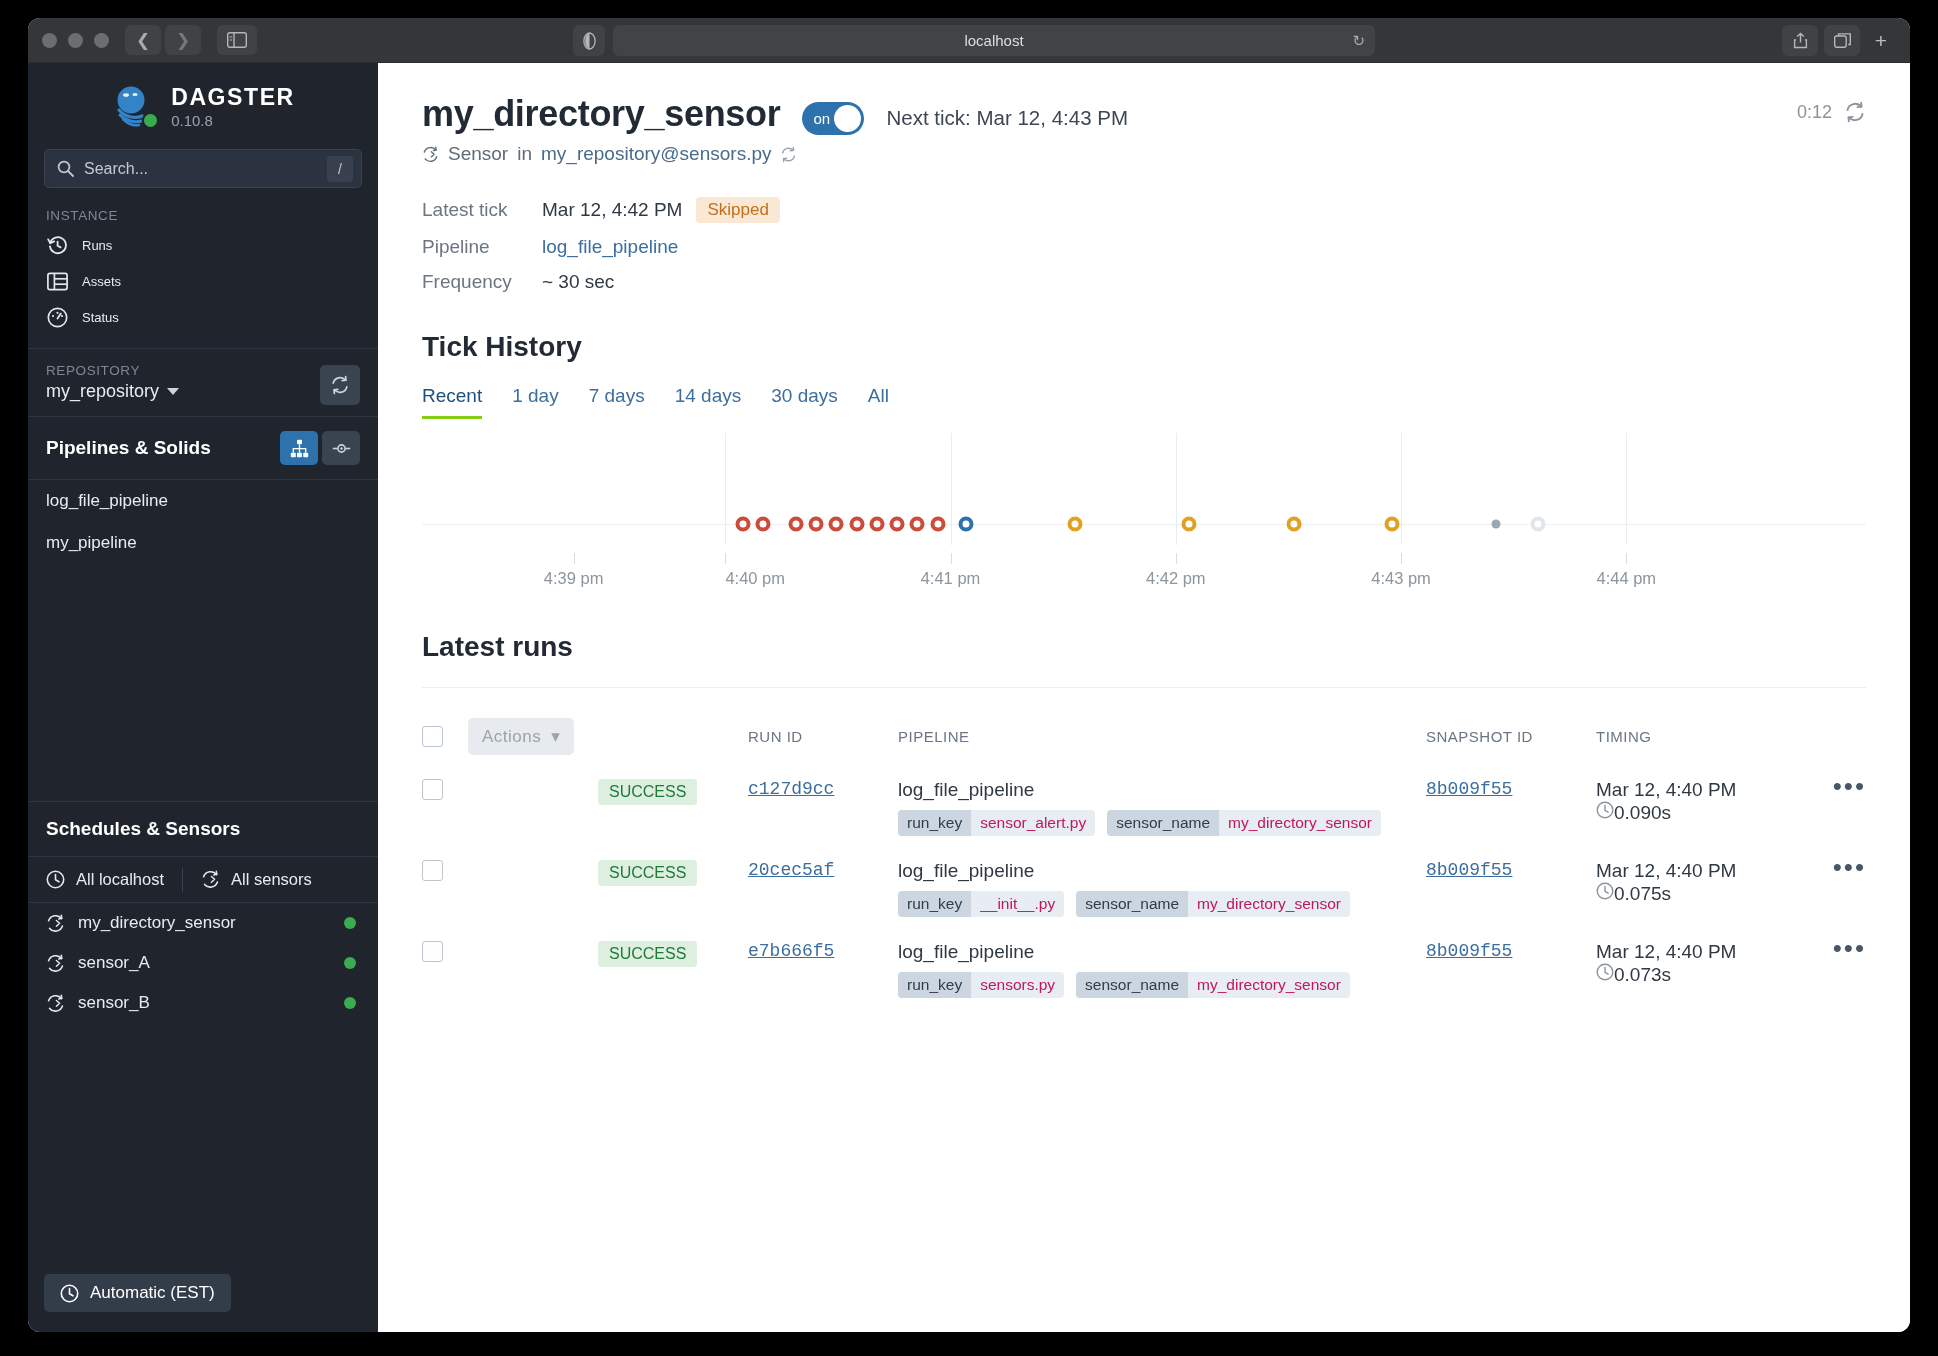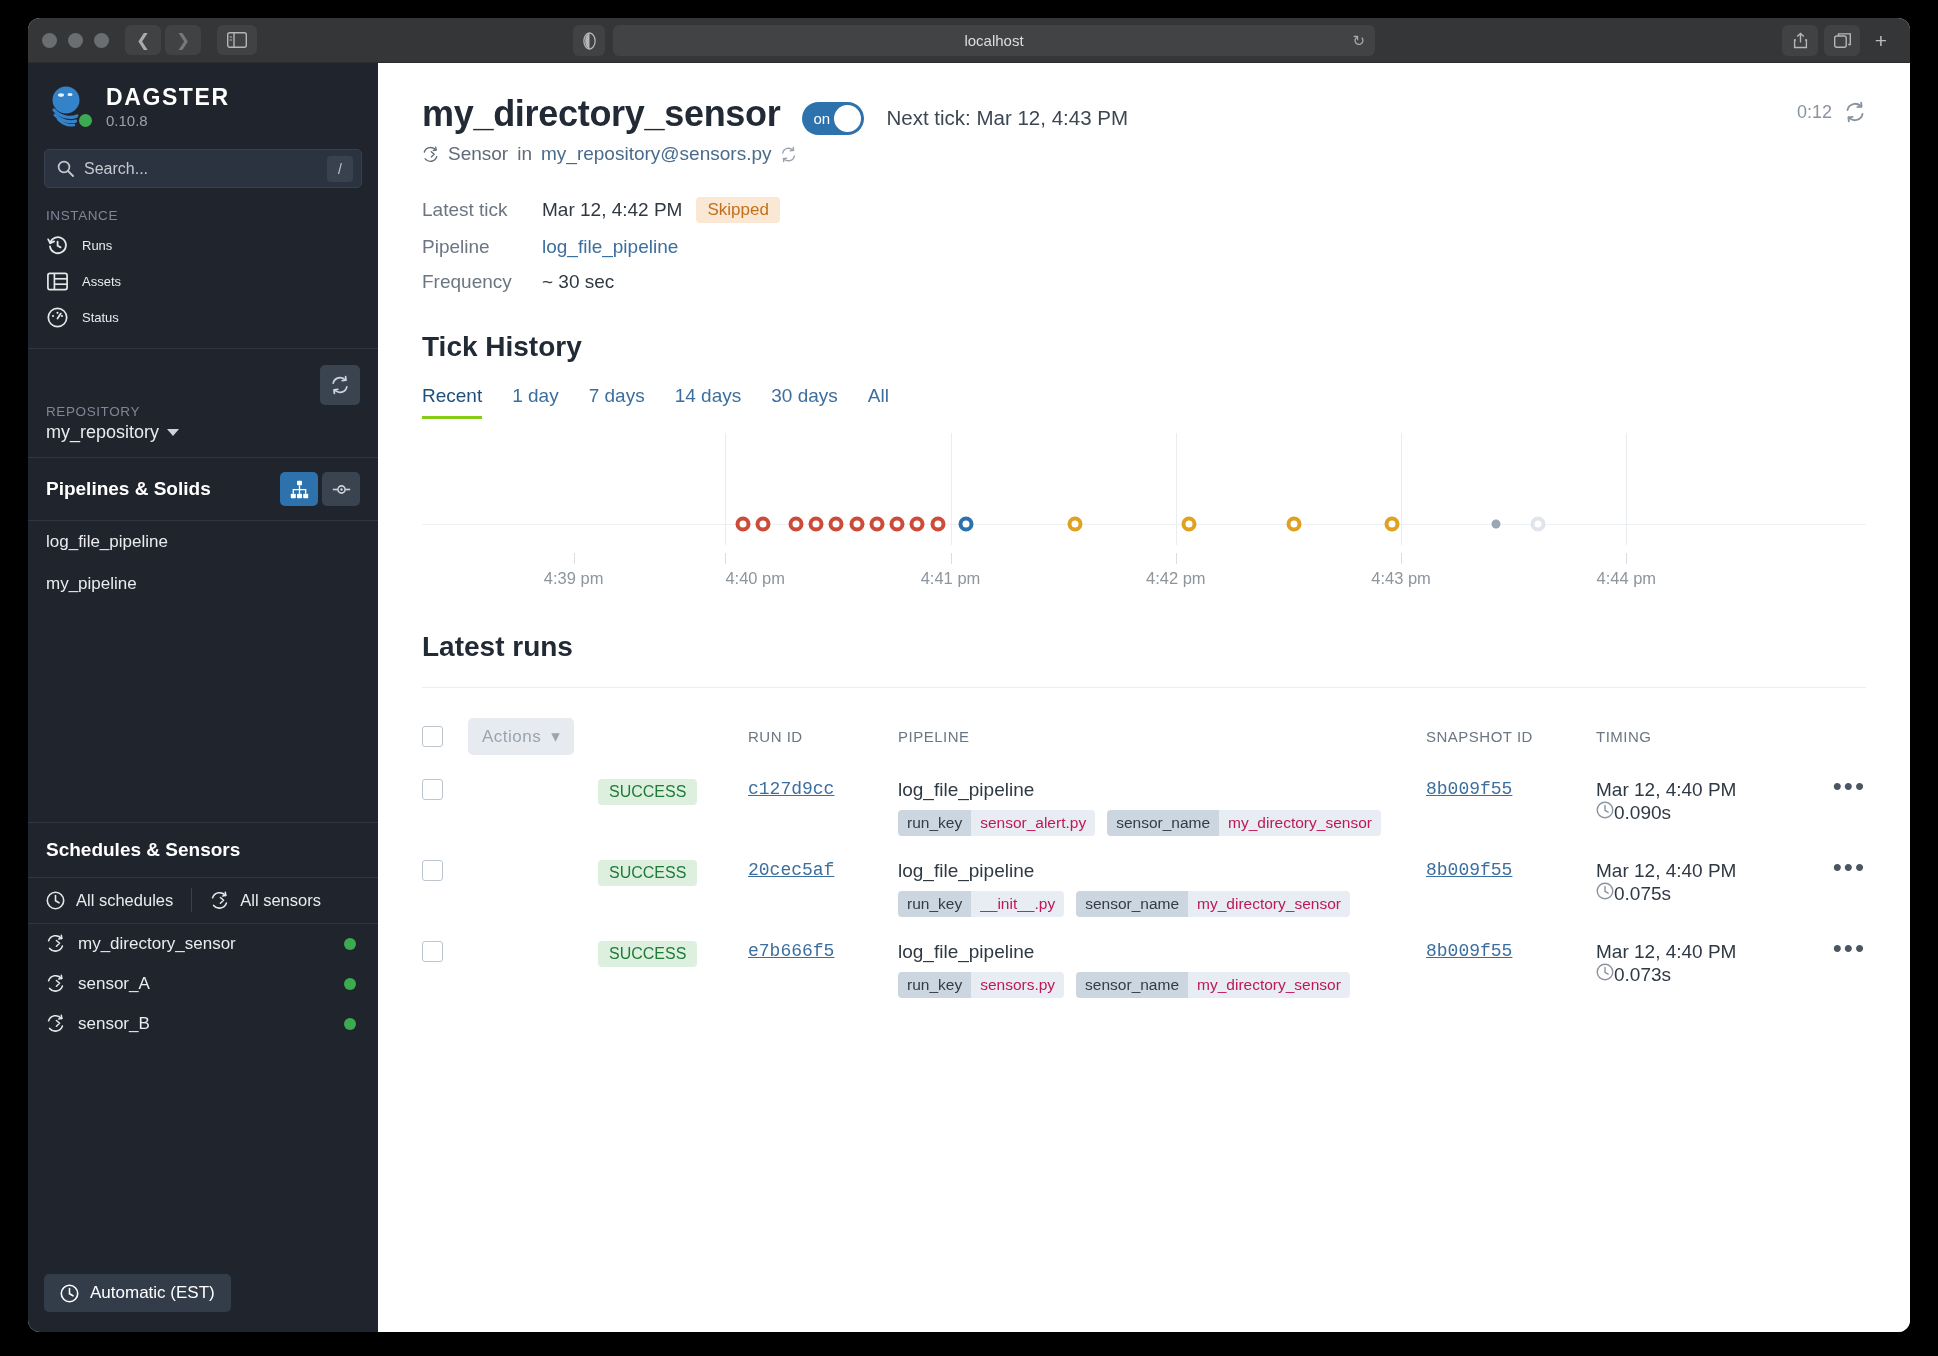--- a/index.html
+++ b/index.html
@@ -74,21 +74,21 @@
   .app { display: flex; height: calc(100% - 45px); }
 
   
   .sidebar {
     width: 350px; flex: 0 0 350px;
     background: #20242d;
     color: #e6e8ea;
     display: flex; flex-direction: column;
     position: relative;
   }
-  .brand { display: flex; align-items: center; gap: 14px; padding: 20px 18px 10px 18px; }
+  .brand { display: flex; align-items: center; gap: 14px; padding: 20px 18px 10px 18px; justify-content: center; }
   .logo { position: relative; width: 46px; height: 46px; }
   .logo svg { display:block; }
   .logo .live {
     position:absolute; right: -2px; bottom: 0px;
     width: 17px; height: 17px; border-radius: 50%;
     background: #3bab50; border: 2px solid #20242d;
   }
   .brand-text .name {
     font-size: 23px; font-weight: bold; letter-spacing: 1.6px; color: #fff;
   }
@@ -112,21 +112,21 @@
   }
   .navitem {
     display: flex; align-items: center; gap: 14px;
     padding: 8px 18px; font-size: 13px; color: #e9ebee;
   }
   .navitem .ico { width: 22px; display:flex; align-items:center; justify-content:center; }
 
   .divider { height: 1px; background: #2f3642; margin-top: 12px; }
 
   .repo-block { padding: 14px 18px 14px 18px; position: relative; }
-  .repo-block .sec-label { padding: 0 0 3px 0; margin-top: 41px; }
+  .repo-block .sec-label { padding: 0 0 3px 0; }
   .repo-name { font-size: 18px; color: #e9ebee; display:flex; align-items:center; gap:8px; }
   .caret { border-left: 6px solid transparent; border-right: 6px solid transparent; border-top: 7px solid #cfd4da; }
   .refresh-btn {
     position: absolute; right: 18px; top: 16px;
     width: 40px; height: 40px; border-radius: 5px; background: #3a4350;
     display: flex; align-items: center; justify-content: center;
   }
 
   .section-head {
     display: flex; align-items: center; justify-content: space-between;
@@ -434,21 +434,21 @@
       <div class="spacer"></div>
 
       <div class="sensors-head">Schedules &amp; Sensors</div>
 
       <div class="allrow">
         <div class="cell">
           <svg width="19" height="19" viewBox="0 0 19 19">
             <circle cx="9.5" cy="9.5" r="8.2" fill="none" stroke="#e4e7ea" stroke-width="1.6"></circle>
             <path d="M9.5 4.6 L9.5 9.8 L13 11.8" fill="none" stroke="#e4e7ea" stroke-width="1.6" stroke-linecap="round"></path>
           </svg>
-          <span>All schedules</span>
+          <span>All localhost</span>
         </div>
         <div class="sep"></div>
         <div class="cell">
           <svg width="19" height="19" viewBox="0 0 19 19">
             <path d="M2.6 6.8 A7.4 7.4 0 0 1 15.5 4.6" fill="none" stroke="#e4e7ea" stroke-width="1.6" stroke-linecap="round"></path>
             <path d="M16.4 12 A7.4 7.4 0 0 1 3.6 14.4" fill="none" stroke="#e4e7ea" stroke-width="1.6" stroke-linecap="round"></path>
             <path d="M12.8 5 L15.9 4.3 L15.3 1.3" fill="none" stroke="#e4e7ea" stroke-width="1.5" stroke-linecap="round" stroke-linejoin="round"></path>
             <path d="M10.4 6.5 L13.6 9.3 L10.4 12.2" fill="none" stroke="#e4e7ea" stroke-width="1.5" stroke-linecap="round" stroke-linejoin="round"></path>
           </svg>
           <span>All sensors</span>

